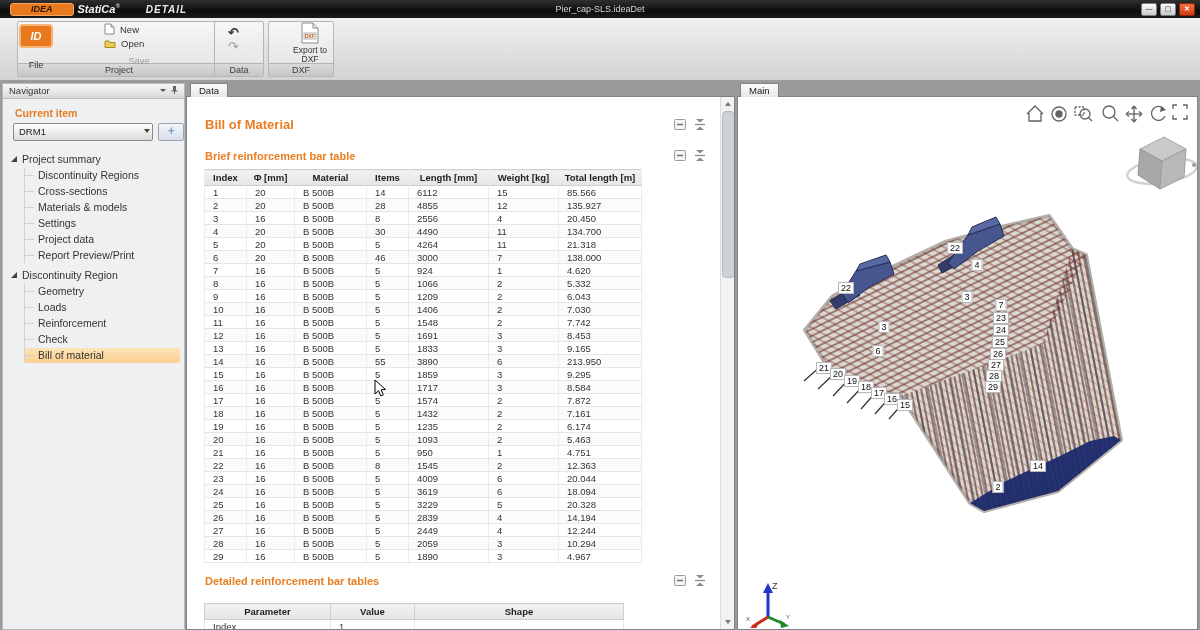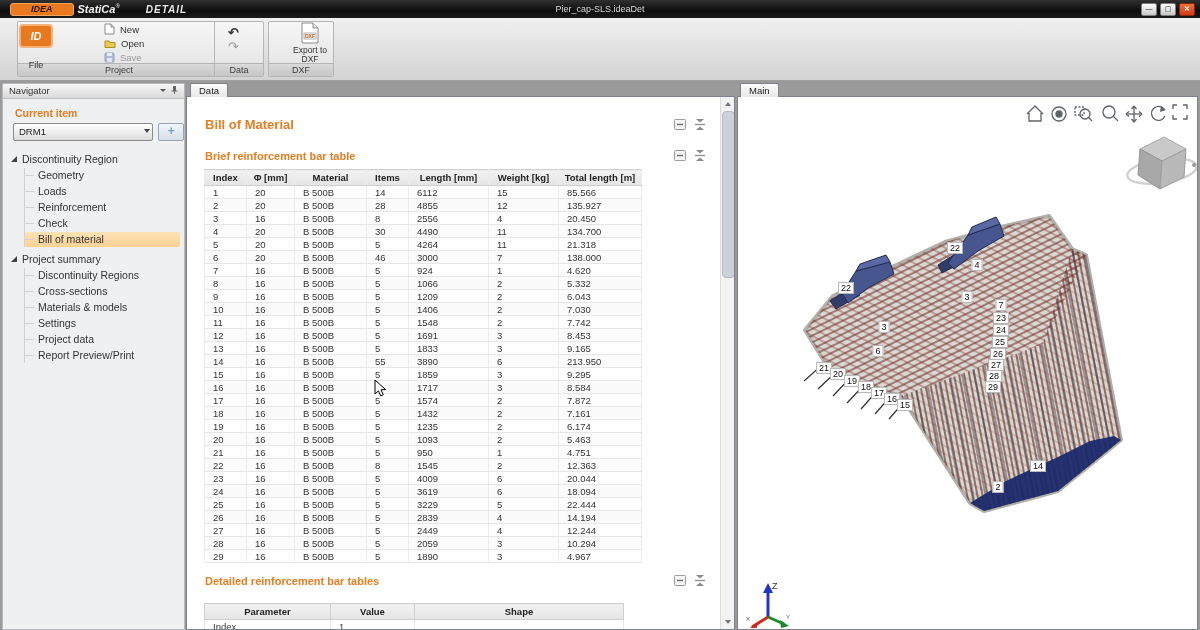--- a/index.html
+++ b/index.html
@@ -30,21 +30,21 @@
           border-top:1px solid #b4b4b4;font-size:9px;color:#3c3c3c;text-align:center;line-height:12px;border-radius:0 0 2px 2px;}
   #grp-project{left:6px;width:202px;margin-left:11px;}
   #grp-data{left:214px;width:48px;}
   #grp-dxf{left:268px;width:64px;}
   #file-btn{left:14px;top:6px;width:44px;height:36px;text-align:center;}
   #file-btn .fi{width:30px;height:20px;margin:0 auto;background:#e8791e;border:2px solid #f7b277;border-radius:4px;
         color:#fff;font-weight:bold;font-style:italic;font-size:11px;line-height:20px;}
   #file-btn .fl{font-size:9px;color:#333;margin-top:12px;}
   .doc-stack{left:104px;top:4px;width:70px;}
   .doc-row{display:flex;align-items:center;gap:5px;height:14px;font-size:9.5px;color:#333;}
-  .doc-row.disabled{color:#9c9c9c;}
+  .doc-row.disabled{color:#9c9c9c;flex-direction:column;}
   .undo-stack{left:228px;top:8px;}
   .undo{font-size:13px;line-height:14px;color:#3a3a3a;font-weight:bold;}
   .redo{font-size:13px;line-height:14px;color:#a0a0a0;}
   #export-btn{left:288px;top:4px;width:44px;text-align:center;font-size:8.5px;color:#333;line-height:9px;}
 
   
   .tab{position:absolute;top:0;height:13px;padding:0 8px;background:linear-gradient(#fbfbfb,#e8e8e8);
        border:1px solid #7e828c;border-bottom:none;border-radius:2px 2px 0 0;font-size:9.5px;line-height:13px;color:#222;z-index:3;}
   .panel-body{position:absolute;left:0;top:13px;right:0;bottom:0;background:#fff;border:1px solid #7e828c;}
 
@@ -189,44 +189,44 @@
   <div id="combo-row">
     <div id="combo">
       <span>DRM1</span><span class="arr"></span>
     </div>
     <div id="add-btn">+</div>
   </div>
   <div id="nav-tree">
       <div class="nav-sec">
         <div class="nav-parent">
           <span class="tri"></span>
-          <span>Discontinuity Region</span>
-        </div>
-        <div class="nav-children">
-          <div class="nav-item">Geometry</div>
-          <div class="nav-item">Loads</div>
-          <div class="nav-item">Reinforcement</div>
-          <div class="nav-item">Check</div>
-          <div class="nav-item sel">Bill of material</div>
-        </div>
-      </div>
-      <div class="nav-sec">
-        <div class="nav-parent">
-          <span class="tri"></span>
           <span>Project summary</span>
         </div>
         <div class="nav-children">
           <div class="nav-item">Discontinuity Regions</div>
           <div class="nav-item">Cross-sections</div>
           <div class="nav-item">Materials &amp; models</div>
           <div class="nav-item">Settings</div>
           <div class="nav-item">Project data</div>
           <div class="nav-item">Report Preview/Print</div>
         </div>
       </div>
+      <div class="nav-sec">
+        <div class="nav-parent">
+          <span class="tri"></span>
+          <span>Discontinuity Region</span>
+        </div>
+        <div class="nav-children">
+          <div class="nav-item">Geometry</div>
+          <div class="nav-item">Loads</div>
+          <div class="nav-item">Reinforcement</div>
+          <div class="nav-item">Check</div>
+          <div class="nav-item sel">Bill of material</div>
+        </div>
+      </div>
     </div>
 </div>
 
 <div id="data-panel" class="abs">
   <div class="tab" style="left:4px;">Data</div>
   <div class="panel-body" id="data-content">
     <div class="h1">Bill of Material</div>
     <div class="ci-pair" style="top:22px;">
       <svg class="ci">
           <rect x="0.5" y="0.5" width="11" height="10" rx="1" fill="#f4f4f4" stroke="#9a9a9a"></rect>
@@ -490,21 +490,21 @@
             <td>6</td>
             <td>18.094</td>
           </tr>
           <tr>
             <td>25</td>
             <td>16</td>
             <td>B 500B</td>
             <td>5</td>
             <td>3229</td>
             <td>5</td>
-            <td>22.444</td>
+            <td>20.328</td>
           </tr>
           <tr>
             <td>26</td>
             <td>16</td>
             <td>B 500B</td>
             <td>5</td>
             <td>2839</td>
             <td>4</td>
             <td>14.194</td>
           </tr>

